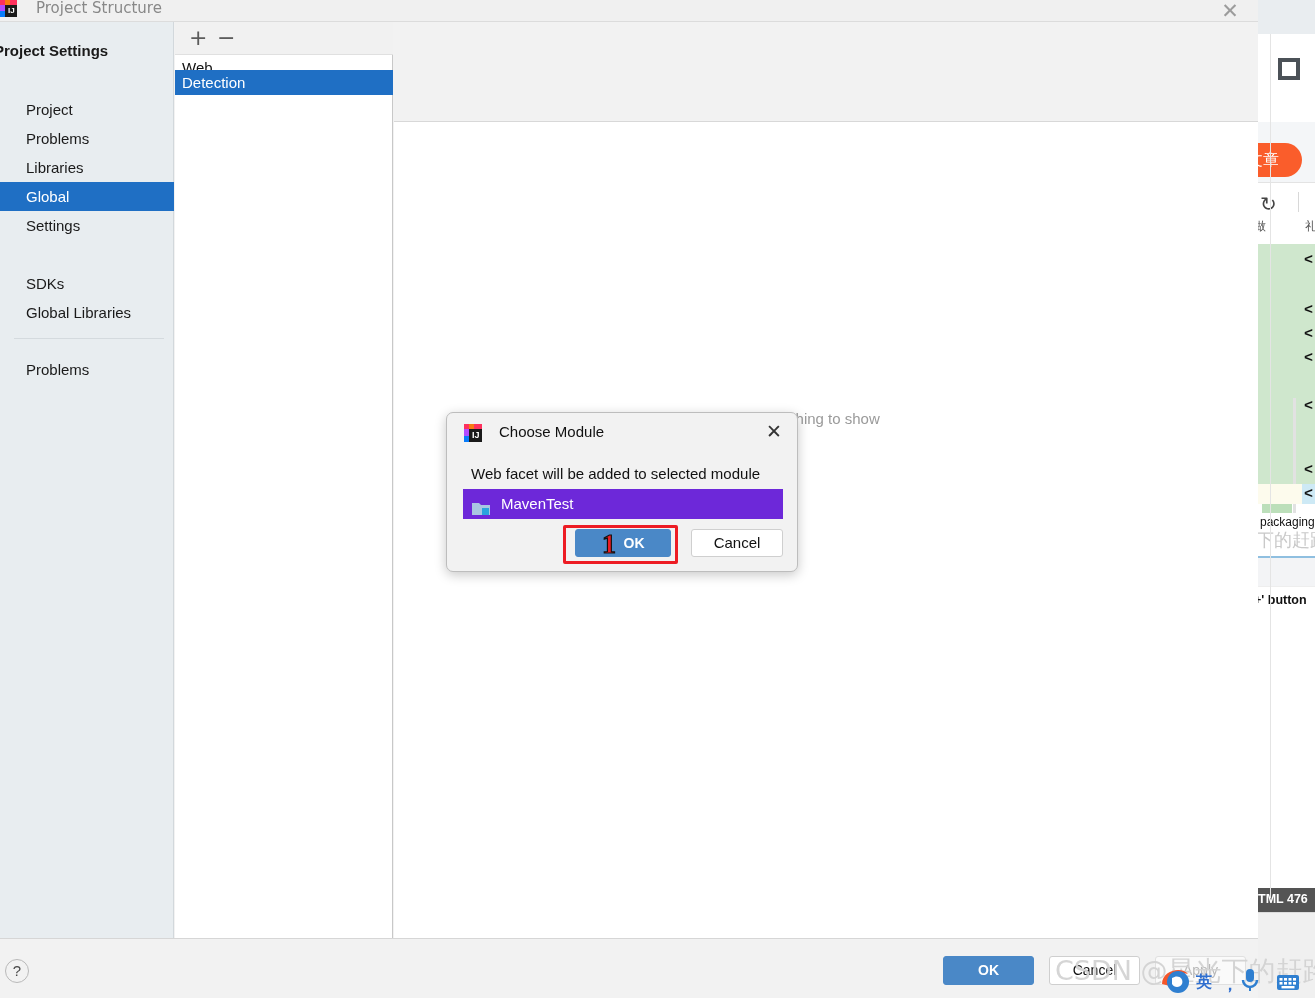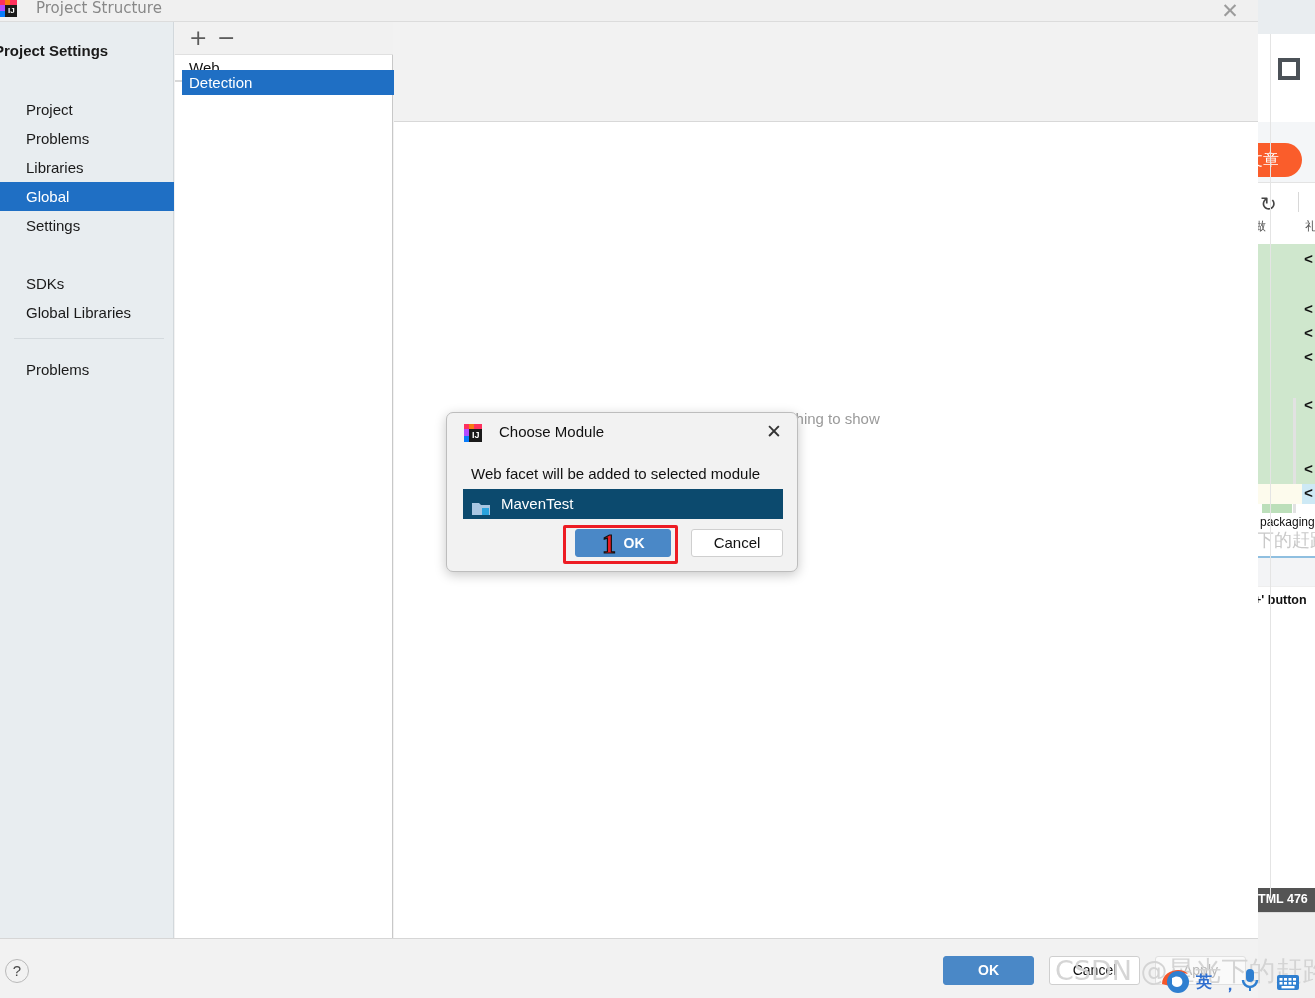--- a/index.html
+++ b/index.html
@@ -106,21 +106,21 @@
     background:#f1f1f1; border-bottom:1px solid #e0e0e0;
   }
   .mp-plus, .mp-minus {
     position:absolute; top:2px; font-size:22px; color:#5c5c5c;
     font-family:"DejaVu Sans", sans-serif; line-height:28px;
   }
   .mp-plus { left:14px; }
   .mp-minus { left:42px; }
   .mp-row {
     position:absolute; left:0; width:218px; height:25px;
-    font-size:15px; color:#111; padding-left:7px; line-height:25px;margin-left:7px;
+    font-size:15px; color:#111; padding-left:7px; line-height:25px;
   }
   .mp-row.web { top:33px; }
   .mp-row.detection { top:48px; background:#1f6fc4; color:#ffffff; }
   .mp-sep { position:absolute; top:58px; left:0; width:218px; height:2px; background:#d8d8d8; }
 
   
   .ps-content {
     position:absolute; top:22px; left:394px; width:864px; height:916px;
     background:#f2f2f2;
   }
@@ -178,21 +178,21 @@
   .dlg-icon { position:absolute; top:11px; left:17px; width:18px; height:18px; }
   .dlg-title { position:absolute; top:10px; left:52px; font-size:15px; color:#111; }
   .dlg-close {
     position:absolute; top:6px; right:10px; width:26px; height:24px;
     font-size:19px; color:#333; text-align:center; line-height:24px;
     font-family:"DejaVu Sans", sans-serif;
   }
   .dlg-msg { position:absolute; top:52px; left:24px; font-size:15px; color:#111; white-space:nowrap; }
   .dlg-listrow {
     position:absolute; top:76px; left:16px; width:320px; height:30px;
-    background:#0c4a6e; color:#ffffff; font-size:15px; line-height:30px;
+    background:#6d28d9; color:#ffffff; font-size:15px; line-height:30px;
     padding-left:38px;
   }
   .dlg-mod-icon { position:absolute; top:7px; left:9px; width:18px; height:15px; }
   .dlg-ok {
     position:absolute; top:116px; left:128px; width:96px; height:28px;
     background:#4a88c7; border:1px solid #4a88c7; border-radius:3px;
     color:#ffffff; font-size:14px; font-weight:bold;
     line-height:26px; text-align:center; padding-left:22px;
   }
   .dlg-cancel {

